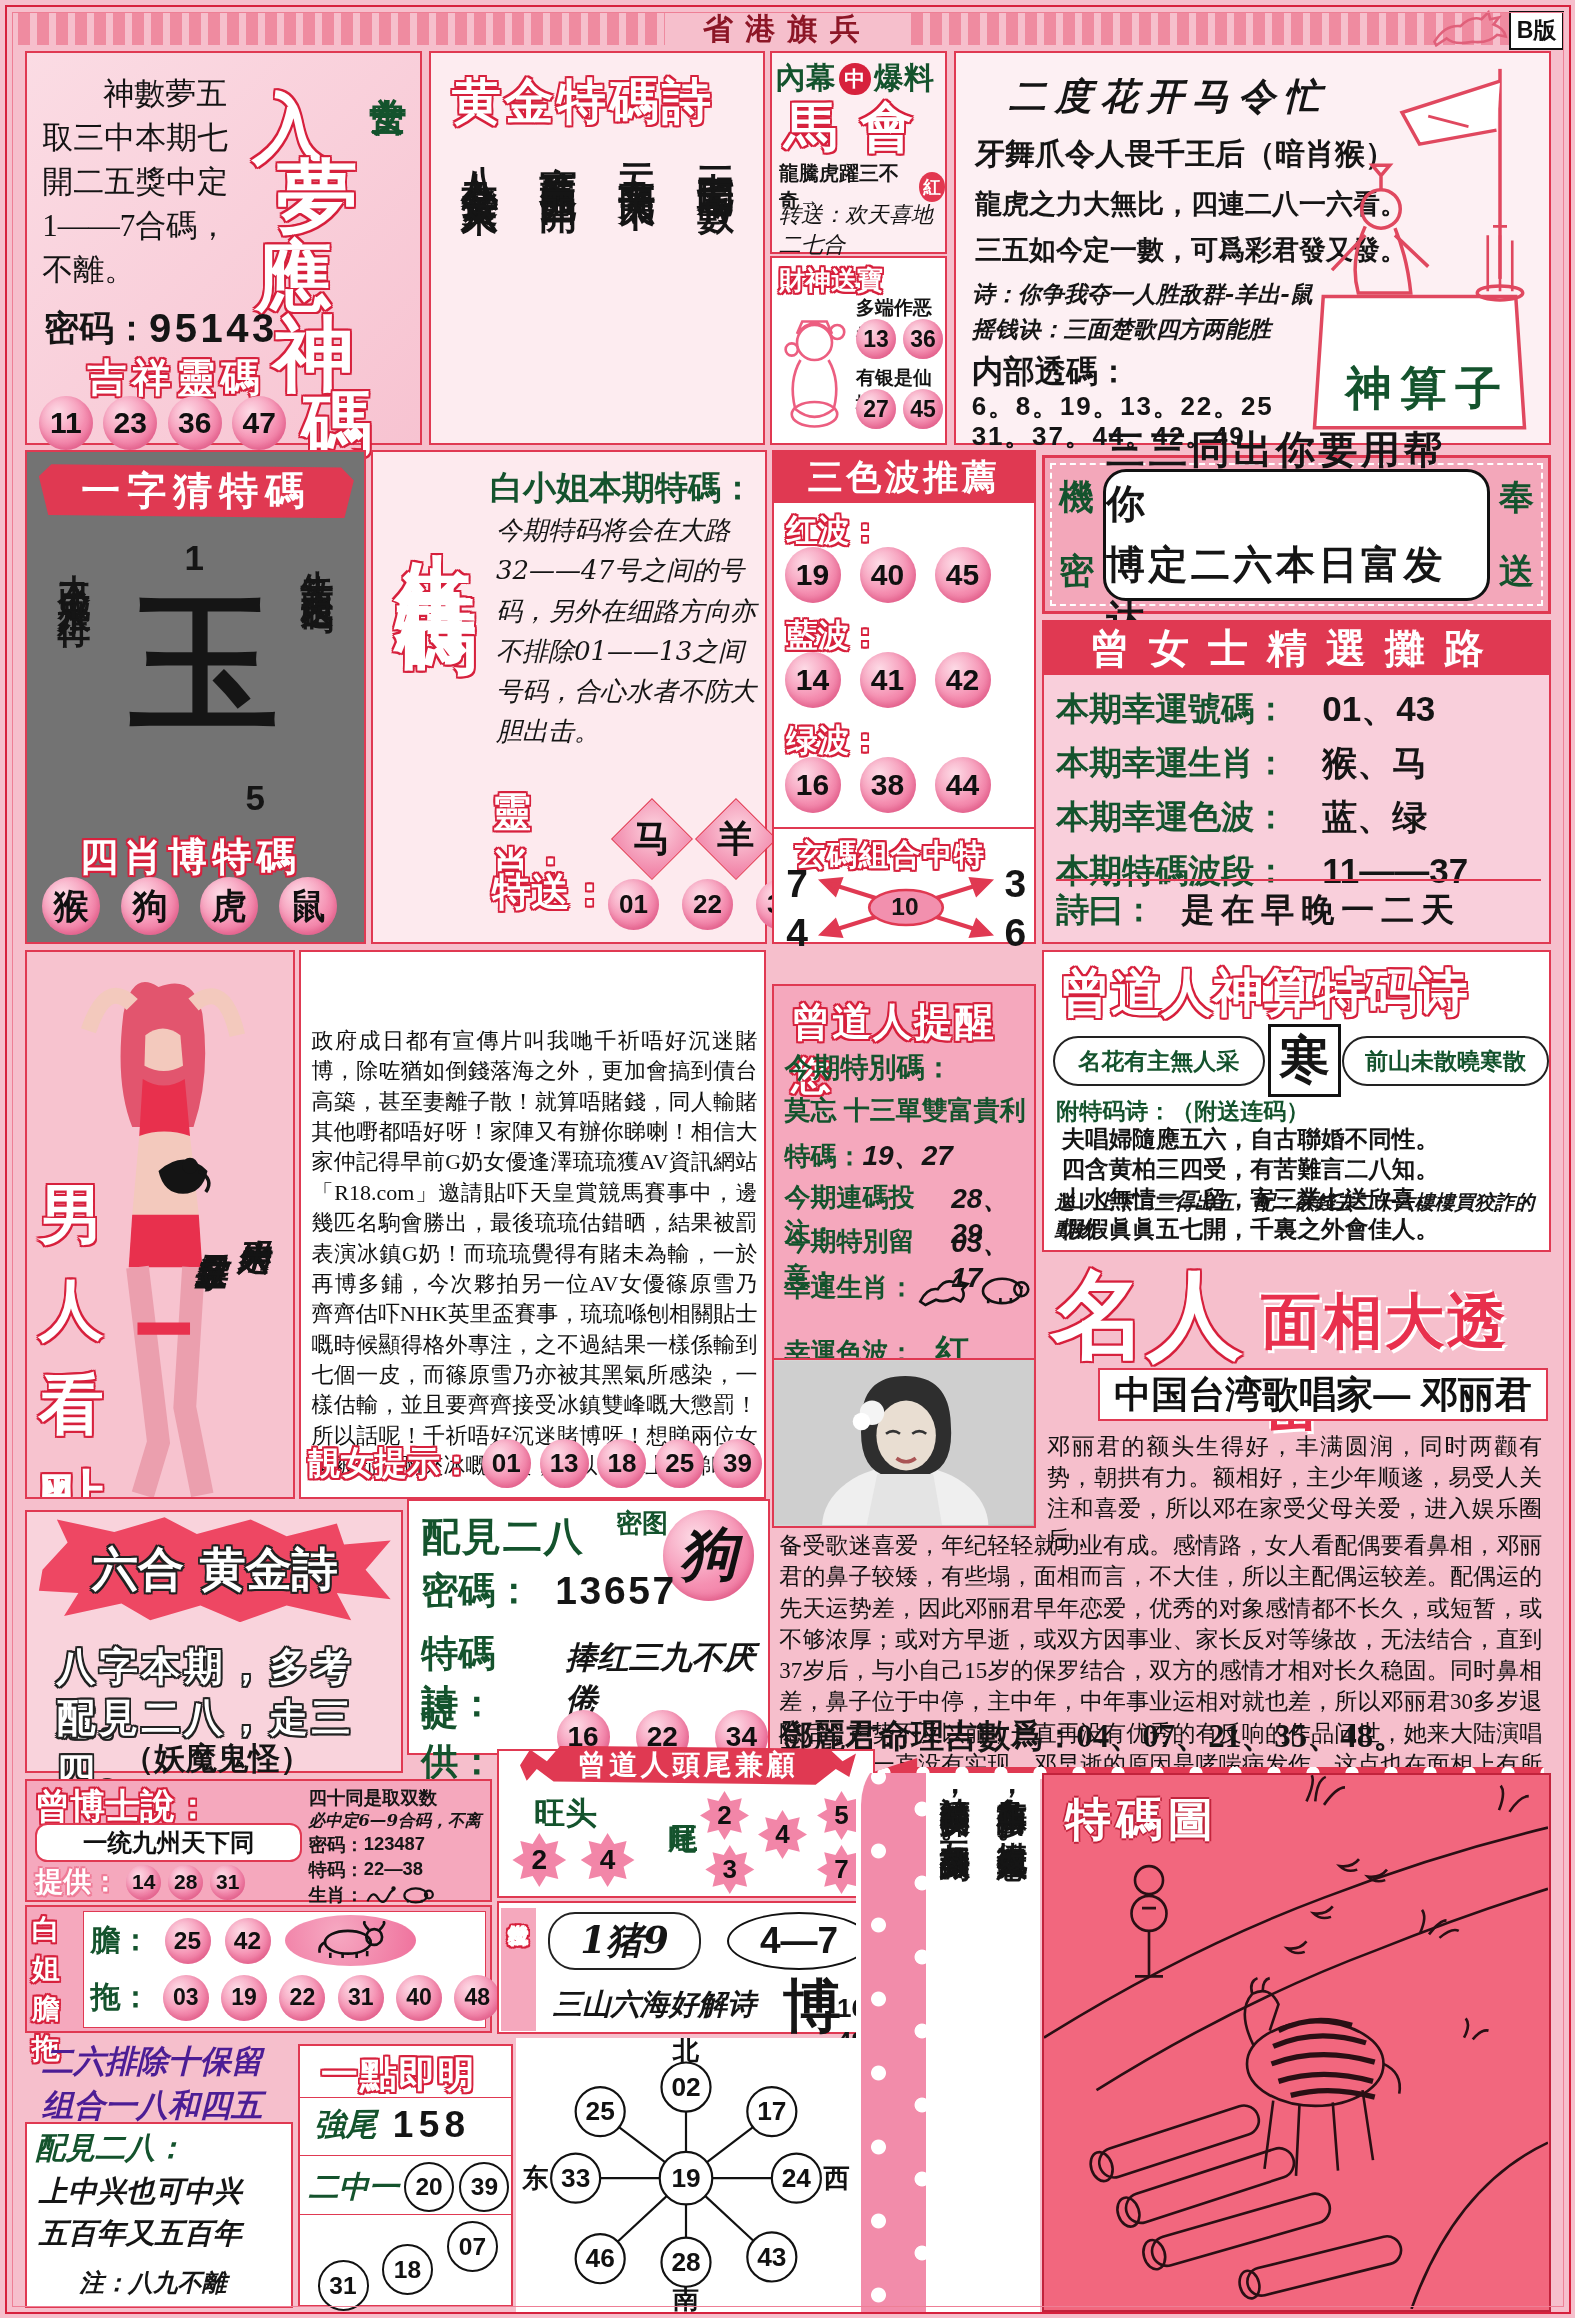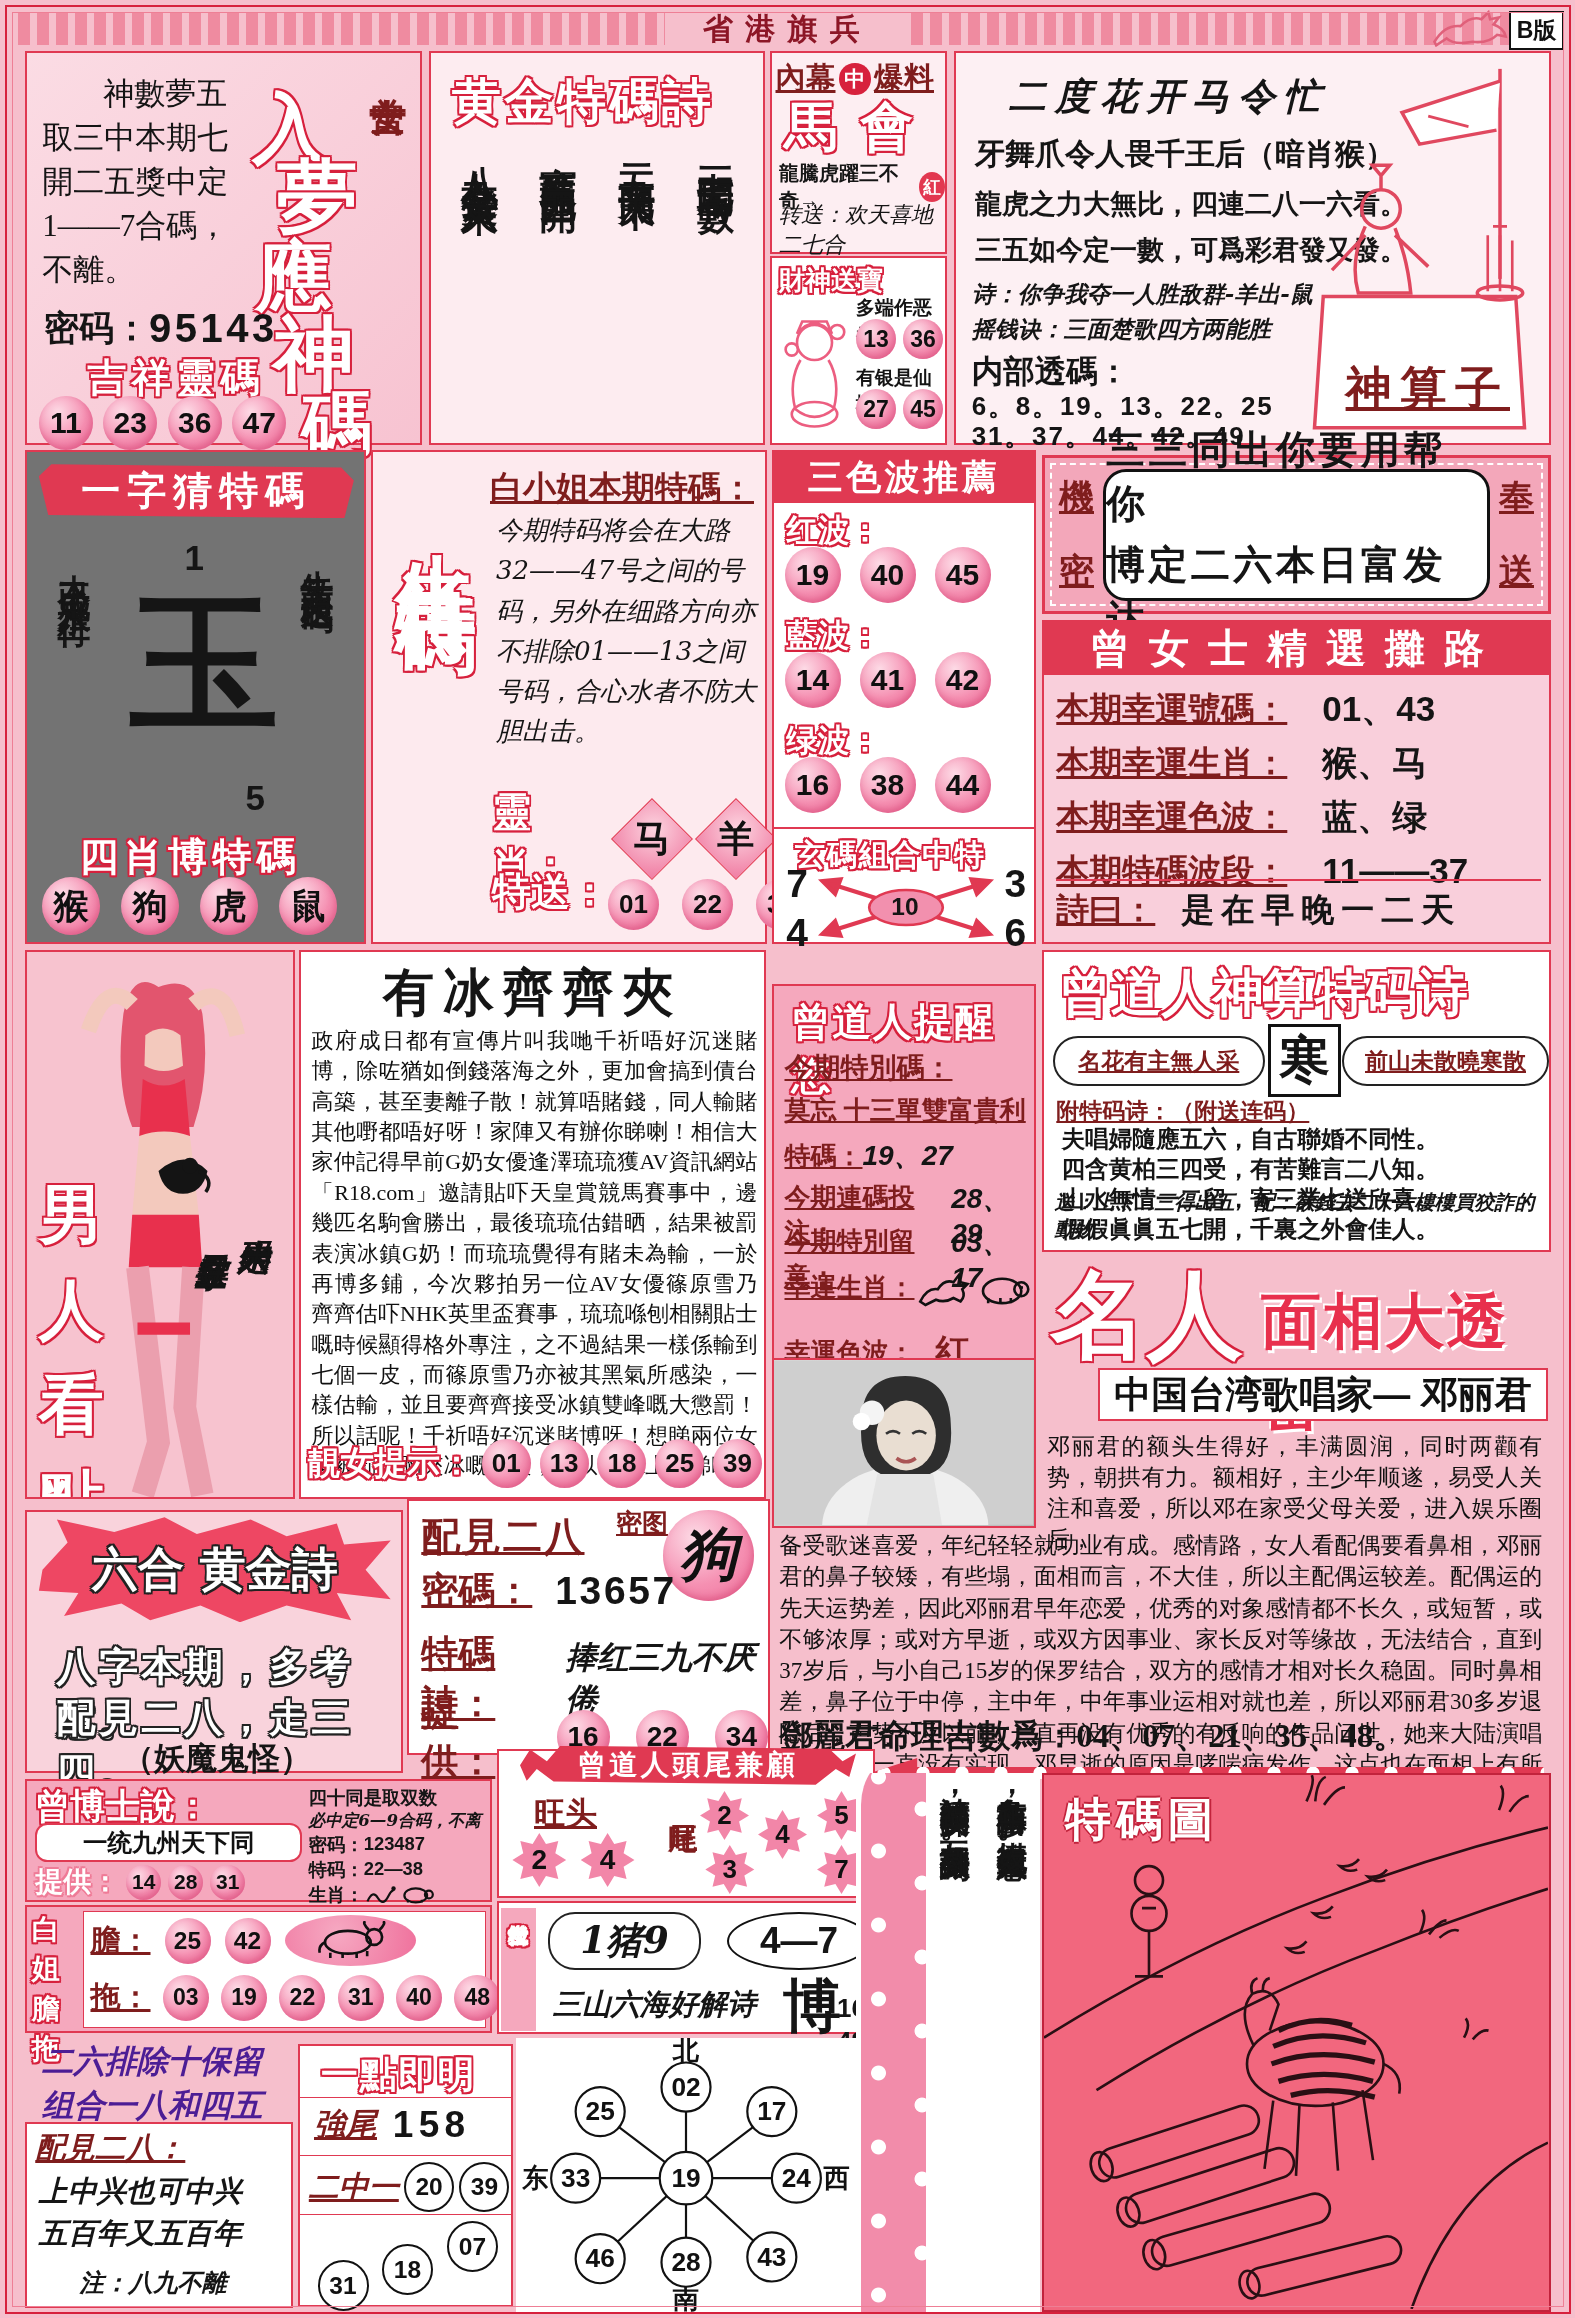--- a/index.html
+++ b/index.html
@@ -3,21 +3,21 @@
 <meta charset="utf-8">
 <style>
   html,body{margin:0;padding:0;background:#e9e9e9;}
   #page{position:relative;width:1576px;height:2319px;background:#f6bfcc;overflow:hidden;
         font-family:"Liberation Sans",sans-serif;color:#111;}
   .frame{position:absolute;inset:5.3px;border:2.6px solid #d7213d;pointer-events:none;z-index:50;}
   .frame2{position:absolute;inset:12.3px;border:1.8px solid #ee7f95;pointer-events:none;z-index:50;}
   .abs{position:absolute;}
   .box{position:absolute;border:2.6px solid #e03952;background:#fff;box-sizing:border-box;}
   .lightpink{background:#fdecf0;}
-  .rb{color:#7f1d1d;font-weight:900;text-decoration:underline;}
+  .rb{color:#14532d;font-weight:900;}
   .blk{color:#151515;font-weight:bold;}
   .ser{font-family:"Liberation Serif",serif;}
   .hw{font-family:"DejaVu Serif",serif;font-style:italic;}
   .vrl{writing-mode:vertical-rl;text-orientation:upright;}
   .wo{color:#fff;text-shadow:1.8px 0 #d7213d,-1.8px 0 #d7213d,0 1.8px #d7213d,0 -1.8px #d7213d,1.8px 1.8px #d7213d,-1.8px -1.8px #d7213d,1.8px -1.8px #d7213d,-1.8px 1.8px #d7213d;}
   .bo{color:#fff;text-shadow:1.8px 0 #222,-1.8px 0 #222,0 1.8px #222,0 -1.8px #222,1.8px 1.8px #222,-1.8px -1.8px #222,1.8px -1.8px #222,-1.8px 1.8px #222;}
   .po{color:#fff;text-shadow:1.8px 0 #ef7b97,-1.8px 0 #ef7b97,0 1.8px #ef7b97,0 -1.8px #ef7b97,1.8px 1.8px #ef7b97,-1.8px -1.8px #ef7b97;}
   .ball{display:flex;align-items:center;justify-content:center;border-radius:50%;
         background:radial-gradient(circle at 35% 30%,#fddbe6 0%,#f590b2 55%,#ef6f9b 100%);
         box-shadow:inset -1.8px -3.5px 7px rgba(195,35,85,.35);color:#101010;font-weight:900;}
@@ -293,21 +293,20 @@
       <div class="wo" style="font-size:65px;font-weight:900;">男</div>
       <div class="wo" style="font-size:65px;font-weight:900;margin-top:7px;">人</div>
       <div class="wo" style="font-size:65px;font-weight:900;margin-top:7px;">看</div>
       <div class="wo" style="font-size:65px;font-weight:900;margin-top:7px;">點</div>
     </div>
     <div class="abs vrl hw" style="right:17.5px;top:263px;height:271px;font-size:31.5px;color:#141414;font-weight:bold;">码大码小六来定</div>
     <div class="abs vrl hw" style="right:60px;top:280px;height:263px;font-size:31.5px;color:#141414;font-weight:bold;">红蓝数字二显寻</div>
   </div>
 
   <div class="box" style="left:299px;top:950px;width:467px;height:549px;background:#fff;">
-    <div class="abs blk ser" style="left:0;top:7px;width:100%;text-align:center;font-size:51px;font-weight:900;letter-spacing:8.8px;">有冰齊齊夾</div>
     <div class="abs ser" style="left:10.5px;top:74px;width:446px;font-size:22px;line-height:1.38;text-align:justify;color:#101010;">政府成日都有宣傳片叫我哋千祈唔好沉迷賭博，除咗猶如倒錢落海之外，更加會搞到債台高築，甚至妻離子散！就算唔賭錢，同人輸賭其他嘢都唔好呀！家陣又有辦你睇喇！相信大家仲記得早前G奶女優逢澤琉琉獲AV資訊網站「R18.com」邀請貼吓天皇賞競馬賽事中，邊幾匹名駒會勝出，最後琉琉估錯晒，結果被罰表演冰鎮G奶！而琉琉覺得有賭未為輸，一於再博多鋪，今次夥拍另一位AV女優篠原雪乃齊齊估吓NHK英里盃賽事，琉琉喺刨相關貼士嘅時候顯得格外專注，之不過結果一樣係輸到七個一皮，而篠原雪乃亦被其黑氣所感染，一樣估輸，並且要齊齊接受冰鎮雙峰嘅大懲罰！所以話呢！千祈唔好沉迷賭博呀！想睇兩位女優被罰以胸夾冰嘅片段，可以Click上網睇睇。</div>
     <div class="abs row" style="left:7px;bottom:8.8px;gap:8.8px;">
       <span class="wo" style="font-size:33px;font-weight:900;">靚女提示：</span>
       <span class="ball" style="width:49px;height:49px;font-size:26px;">01</span>
       <span class="ball" style="width:49px;height:49px;font-size:26px;">13</span>
       <span class="ball" style="width:49px;height:49px;font-size:26px;">18</span>
       <span class="ball" style="width:49px;height:49px;font-size:26px;">25</span>
       <span class="ball" style="width:49px;height:49px;font-size:26px;">39</span>
     </div>
   </div>

